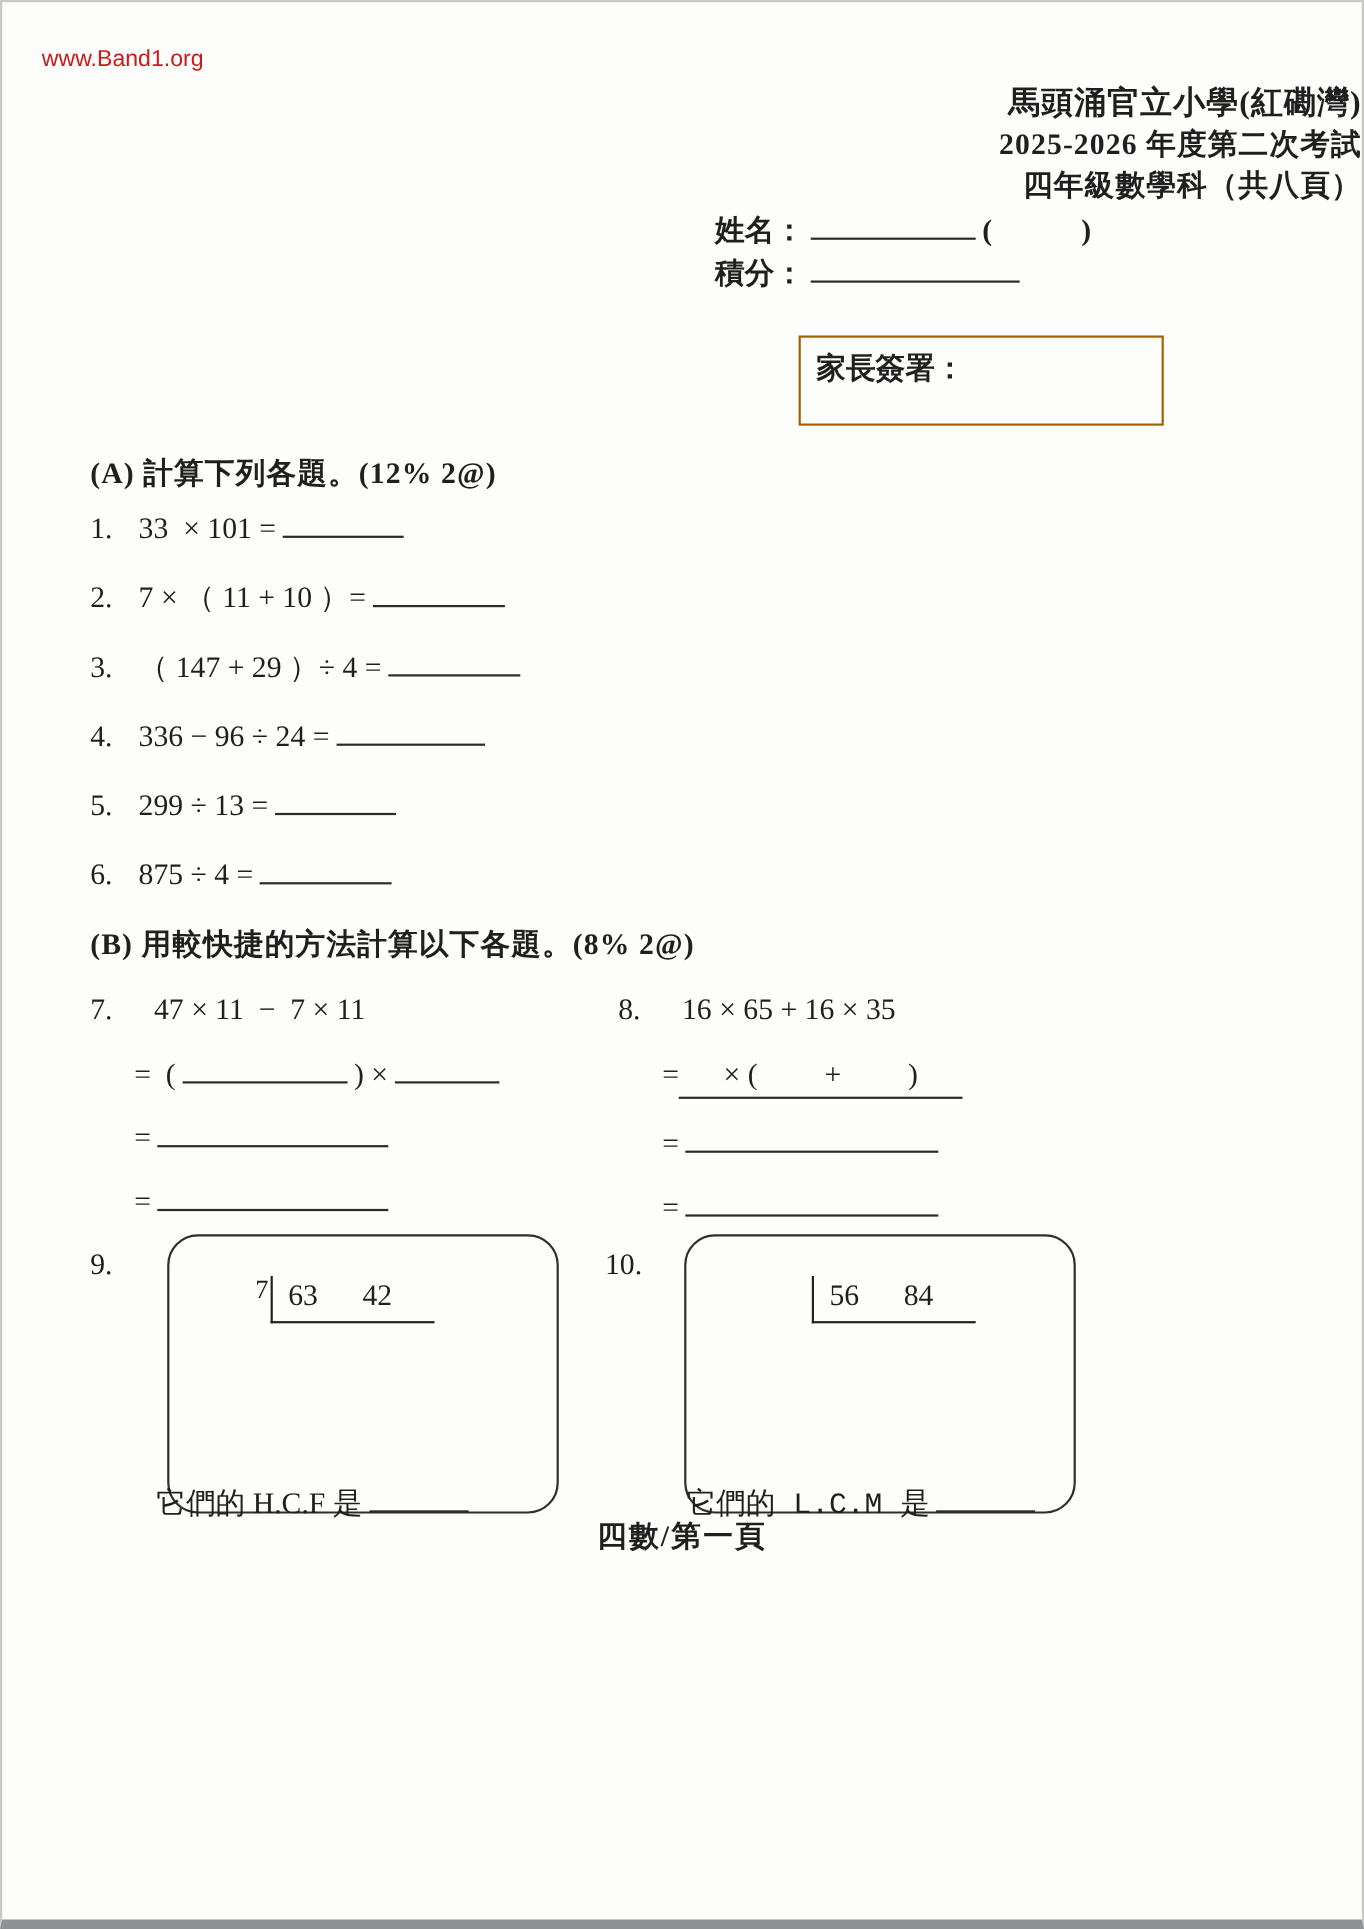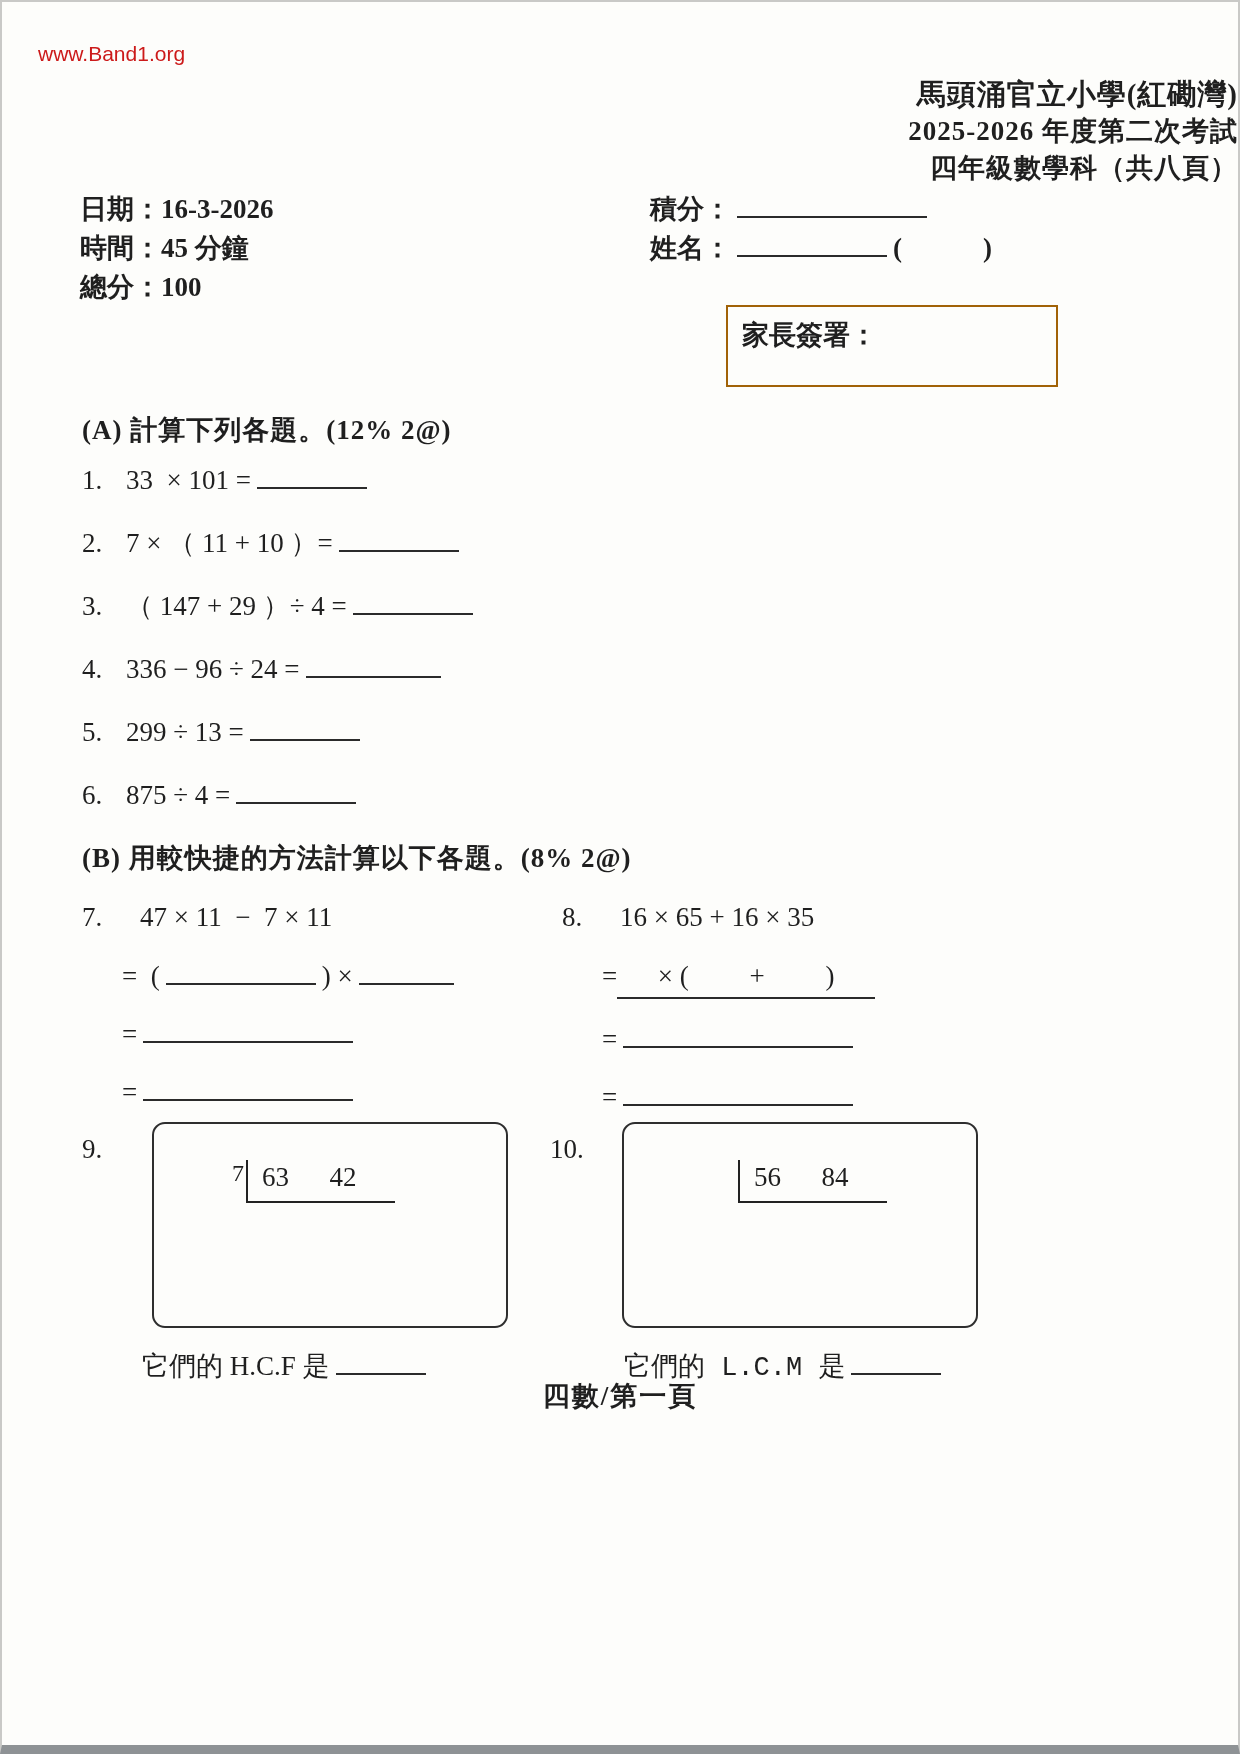--- a/index.html
+++ b/index.html
@@ -86,23 +86,23 @@
   .b-head { line-height:38px; }
   .b-head .q-no { width:58px; }
   .b-step { margin-top:22px; line-height:36px; padding-left:40px; }
 
   .q-label { position:absolute; font-size:27px; }
   .q9-label  { left:80px;  top:1132px; }
   .q10-label { left:548px; top:1132px; }
 
   .work-box {
     position:absolute; top:1120px;
-    width:356px; height:206px;
+    width:356px; height:254px;
     border:2.5px solid #2e2e2e;
-    border-radius:13px;
+    border-radius:28px;
     background:#fdfdfb;
   }
   .box-9  { left:150px; }
   .box-10 { left:620px; }
 
   .division { position:absolute; top:36px; font-size:27px; }
   .div-9  { left:78px; }
   .div-10 { left:112px; }
   .divisor { font-size:24px; padding-right:2px; vertical-align:top; }
   .dividends {
@@ -128,32 +128,27 @@
 <div class="page">
 
   <div class="watermark">www.Band1.org</div>
 
   <div class="header-block">
     <div class="h-school">馬頭涌官立小學(紅磡灣)</div>
     <div class="h-line">2025-2026 年度第二次考試</div>
     <div class="h-line">四年級數學科（共八頁）</div>
   </div>
 
-  <div class="info-left">
-    <div class="iline">日期：16-3-2026</div>
-    <div class="iline">時間：45 分鐘</div>
-    <div class="iline">總分：100</div>
-  </div>
 
   <div class="info-right">
     <div class="iline">
+      <span>姓名：</span><span class="blank w150"></span><span class="pre">(            )</span>
+    </div>
+    <div class="iline">
       <span>積分：</span><span class="blank w190"></span>
-    </div>
-    <div class="iline">
-      <span>姓名：</span><span class="blank w150"></span><span class="pre">(            )</span>
     </div>
   </div>
 
   <div class="parent-box">
     <span>家長簽署：</span>
   </div>
 
   <div class="sec-title sec-a-title">(A) 計算下列各題。(12%  2@)</div>
 
   <div class="qa-list">

